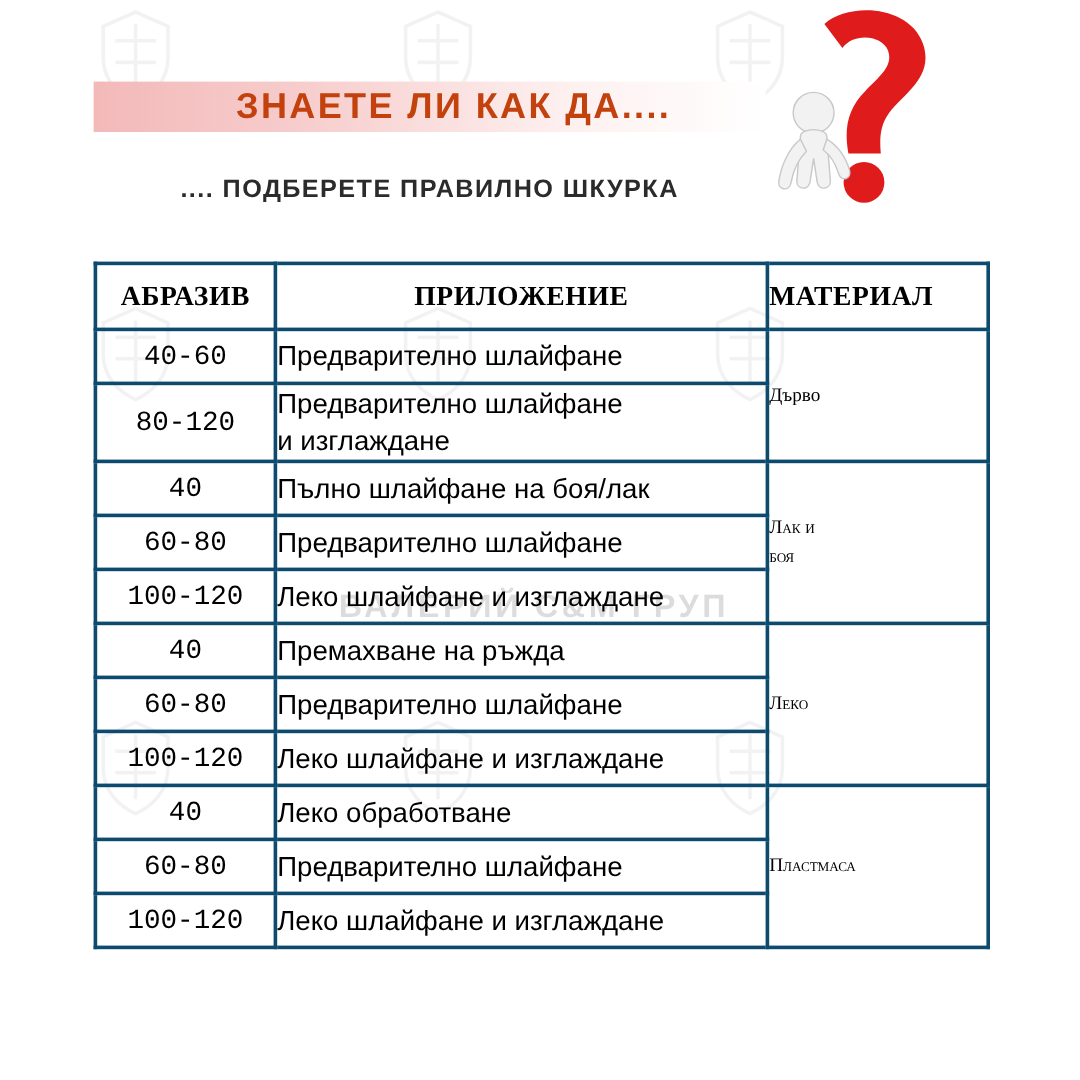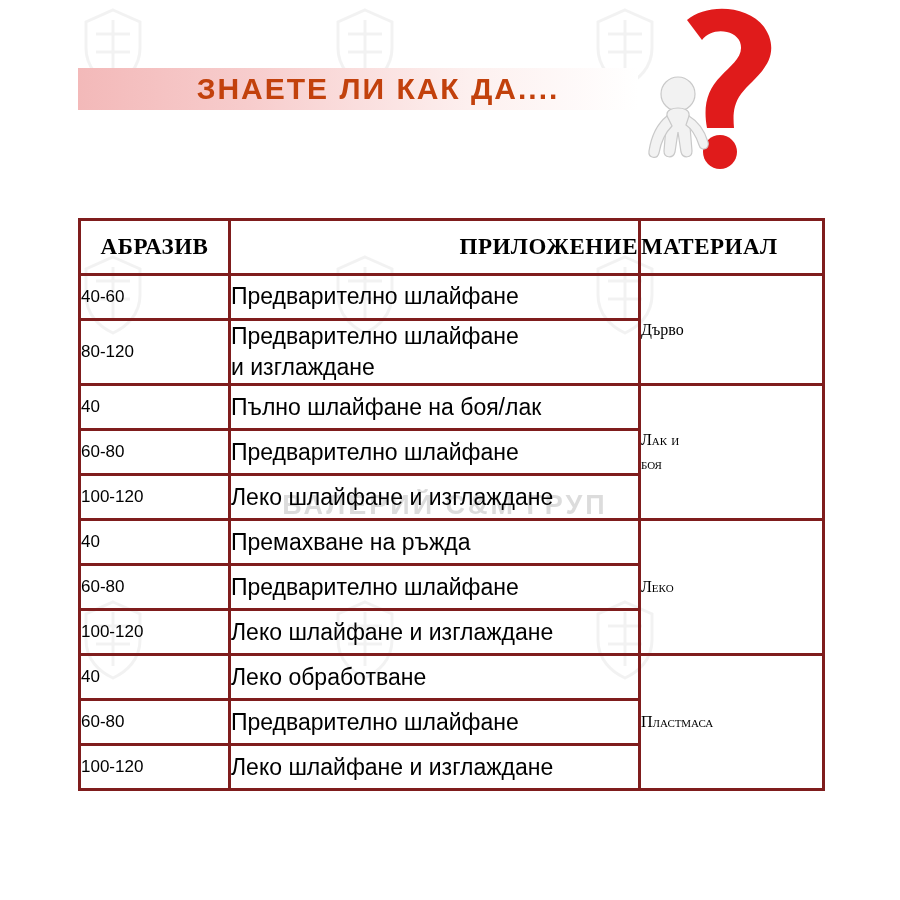--- a/index.html
+++ b/index.html
@@ -105,43 +105,43 @@
     width: 744px;
     z-index: 2;
   }
   table.grit-table {
     border-collapse: collapse;
     width: 744px;
     table-layout: fixed;
     background: transparent;
   }
   table.grit-table td, table.grit-table th {
-    border: 3px solid #7f1d1d;
+    border: 3px solid #0c4a6e;
     padding: 0;
     vertical-align: middle;
   }
   .col-abr { width: 150px; }
   .col-app { width: 410px; }
   .col-mat { width: 184px; }
 
   thead th {
     height: 52px;
     font-size: 23px;
     font-weight: bold;
     font-family: "Liberation Serif", serif;
     letter-spacing: 0.5px;
   }
   th.h-abr { text-align: center; }
-  th.h-app { text-align: right; padding-left: 10px; margin-left: 16px; }
+  th.h-app { text-align: center; padding-left: 10px; margin-left: 16px; }
   th.h-mat { text-align: left; }
 
   td.grit {
-    text-align: left;
-    font-size: 17px;
-    font-family: Liberation Sans, sans-serif;
+    text-align: center;
+    font-size: 23px;
+    font-family: Liberation Mono, monospace;
     height: 42px;
   }
   td.app {
     text-align: left;
     padding-left: 10px;
     font-size: 23px;
     font-family: Liberation Sans, sans-serif;
     height: 42px;
     line-height: 1.35;
   }
@@ -215,20 +215,21 @@
         <path d="M35 2 L62 14 V40 C62 60 48 72 35 78 C22 72 8 60 8 40 V14 Z" fill="none" stroke="#555" stroke-width="3"></path>
         <path d="M35 12 V66 M18 26 H52 M18 44 H52" stroke="#555" stroke-width="3" fill="none"></path>
       </svg>
   </div>
   <div class="wm-text">ВАЛЕРИЙ С&amp;М ГРУП</div>
 </div>
 
 <div class="header">
   <div class="title-band"></div>
   <div class="title-text">ЗНАЕТЕ ЛИ КАК ДА....</div>
+  <div class="subtitle-text">.... ПОДБЕРЕТЕ ПРАВИЛНО ШКУРКА</div>
 
   <div class="qmark">
     <svg viewBox="0 0 135 205">
 
       <path d="M42 14 C62 -4 112 -2 124 30 C134 58 108 72 96 88 C88 99 88 110 89 122 L62 122 C58 100 62 84 76 70 C86 59 100 50 95 36 C90 23 66 21 57 34 Z" fill="#e01b1b"></path>
       <circle cx="75" cy="146" r="17" fill="#e01b1b"></circle>
 
       <g fill="#f2f2f2" stroke="#c9c9c9" stroke-width="1.2">
         <circle cx="33" cy="88" r="17"></circle>
         <path d="M22 108 C22 100 44 100 44 108 L47 145 C47 152 38 153 36 146 L33 126 L30 146 C28 153 19 152 19 145 Z"></path>

